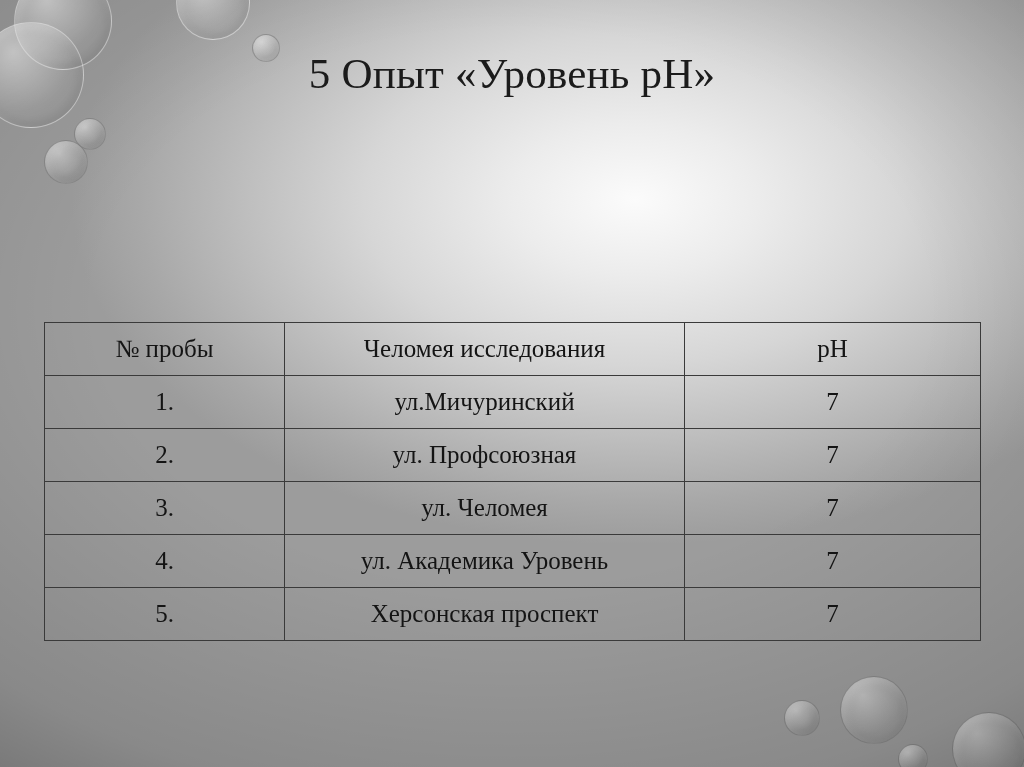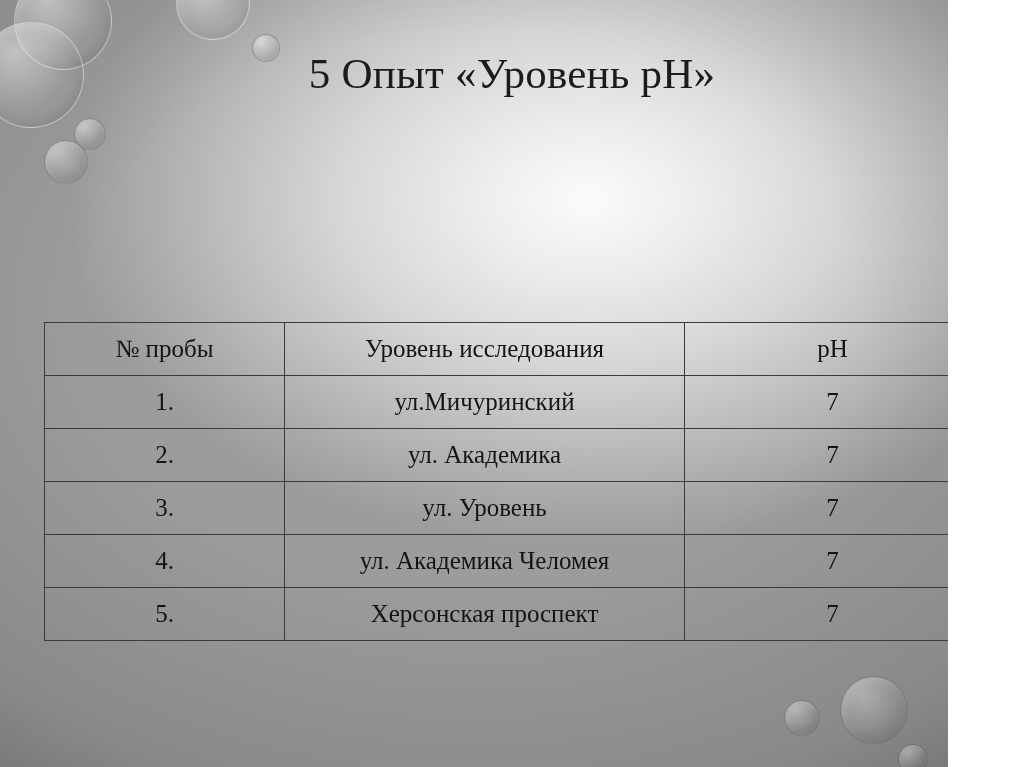--- a/index.html
+++ b/index.html
@@ -8,21 +8,21 @@
   }
   body {
     width: 1024px;
     height: 767px;
     overflow: hidden;
     font-family: "Liberation Serif", serif;
   }
 
   #slide {
     position: relative;
-    width: 948px;
+    width: 1024px;
     height: 767px;
     background:
       radial-gradient(ellipse 55% 45% at 62% 26%, #fbfbfb 0%, #ececec 22%, #d6d6d6 48%, #bdbdbd 70%, #a8a8a8 88%, #9c9c9c 100%);
     overflow: hidden;
   }
 
   
   #slide::after {
     content: "";
     position: absolute;
@@ -122,43 +122,43 @@
   <div id="table-wrap">
     <table>
       <colgroup>
         <col class="c0">
         <col class="c1">
         <col class="c2">
       </colgroup>
       <thead>
         <tr>
           <th>№ пробы</th>
-          <th>Уровень исследования</th>
+          <th>Челомея исследования</th>
           <th>pH</th>
         </tr>
       </thead>
       <tbody>
         <tr>
           <td>1.</td>
           <td>ул.Мичуринский</td>
           <td>7</td>
         </tr>
         <tr>
           <td>2.</td>
-          <td>ул. Академика</td>
+          <td>ул. Профсоюзная</td>
           <td>7</td>
         </tr>
         <tr>
           <td>3.</td>
-          <td>ул. Уровень</td>
+          <td>ул. Челомея</td>
           <td>7</td>
         </tr>
         <tr>
           <td>4.</td>
-          <td>ул. Академика Челомея</td>
+          <td>ул. Академика Уровень</td>
           <td>7</td>
         </tr>
         <tr>
           <td>5.</td>
           <td>Херсонская проспект</td>
           <td>7</td>
         </tr>
       </tbody>
     </table>
   </div>

